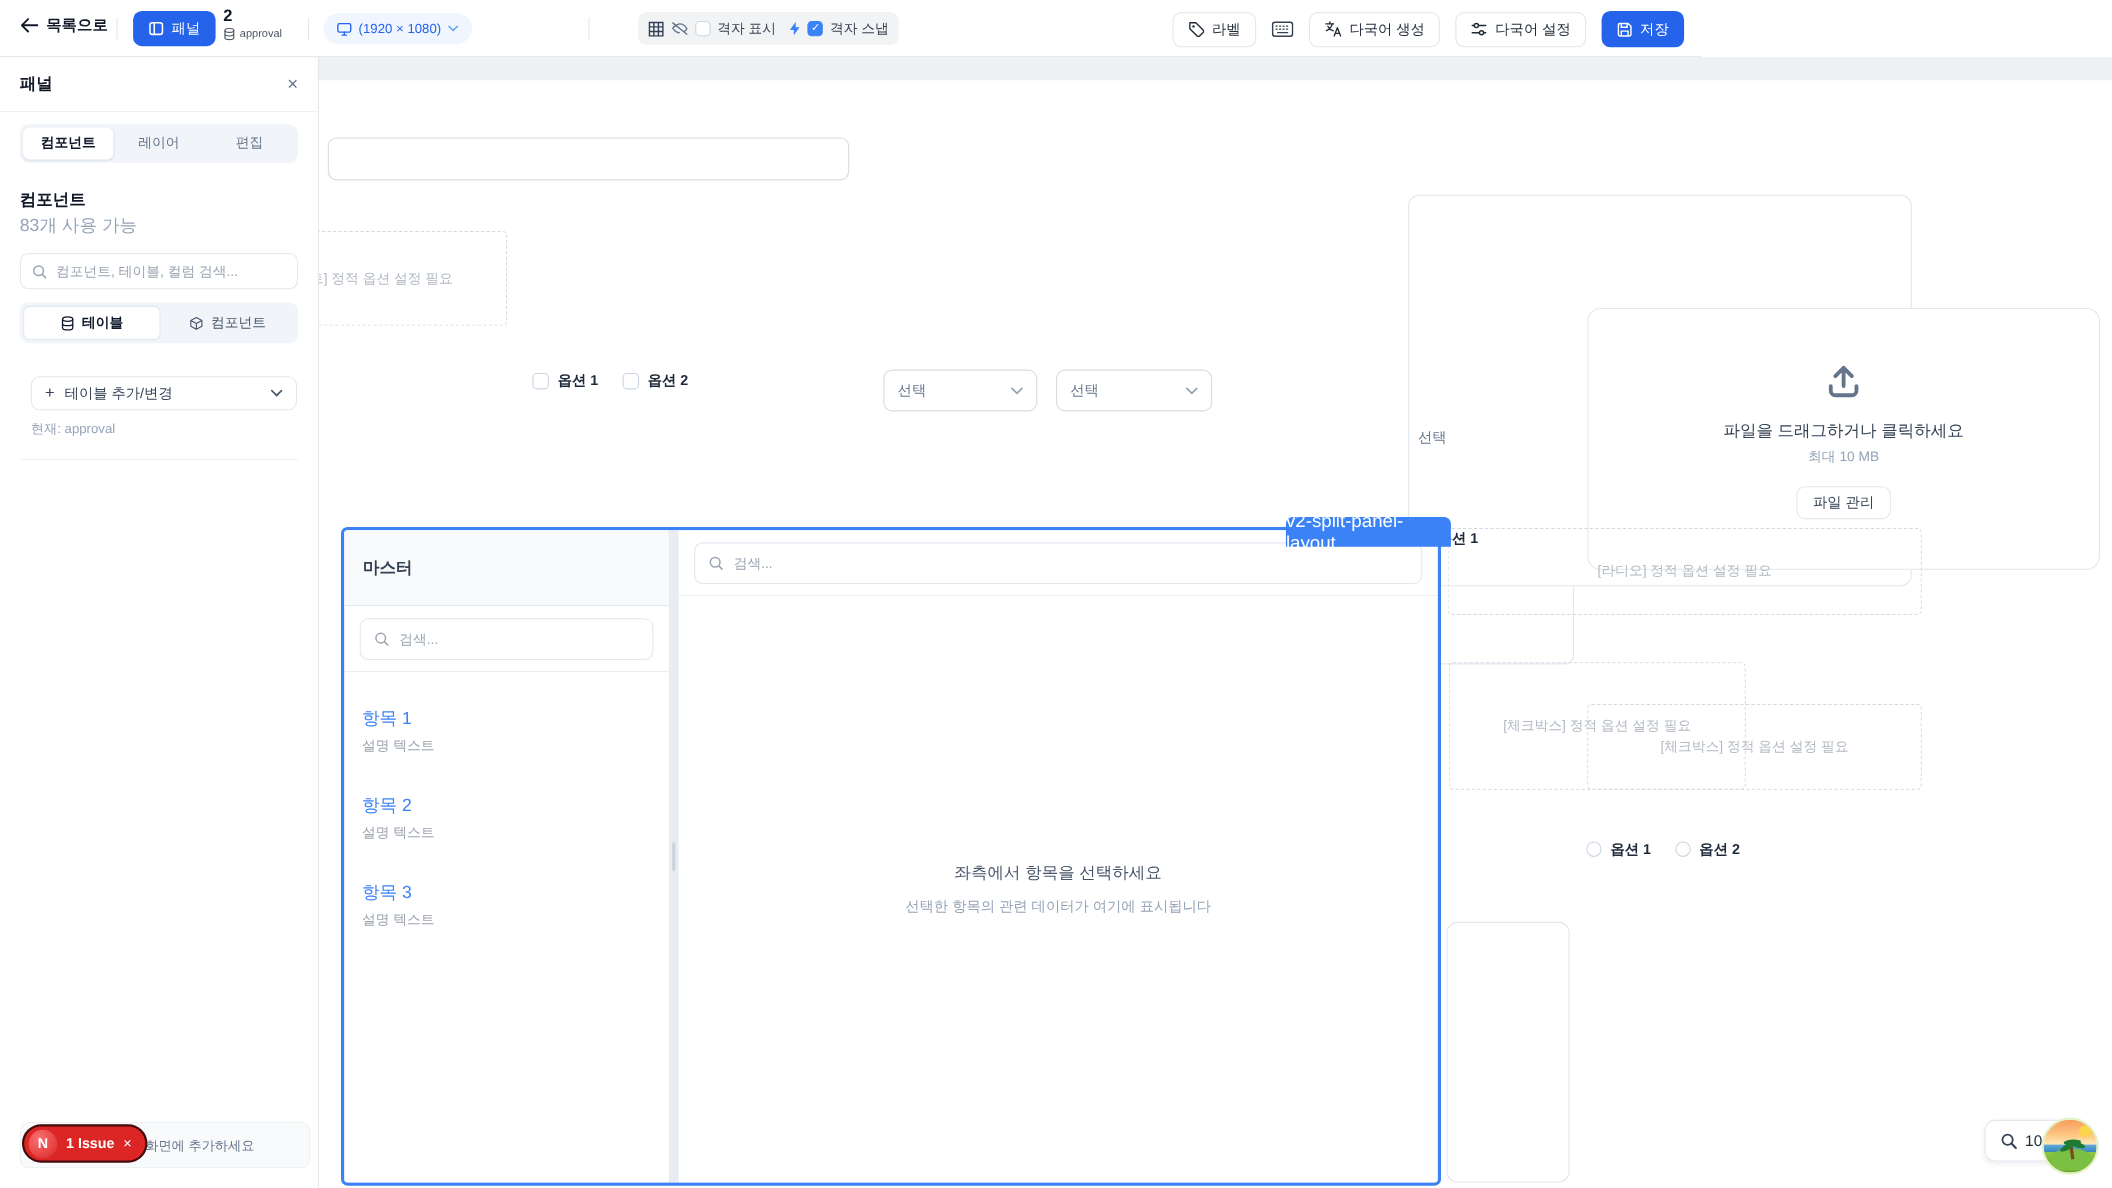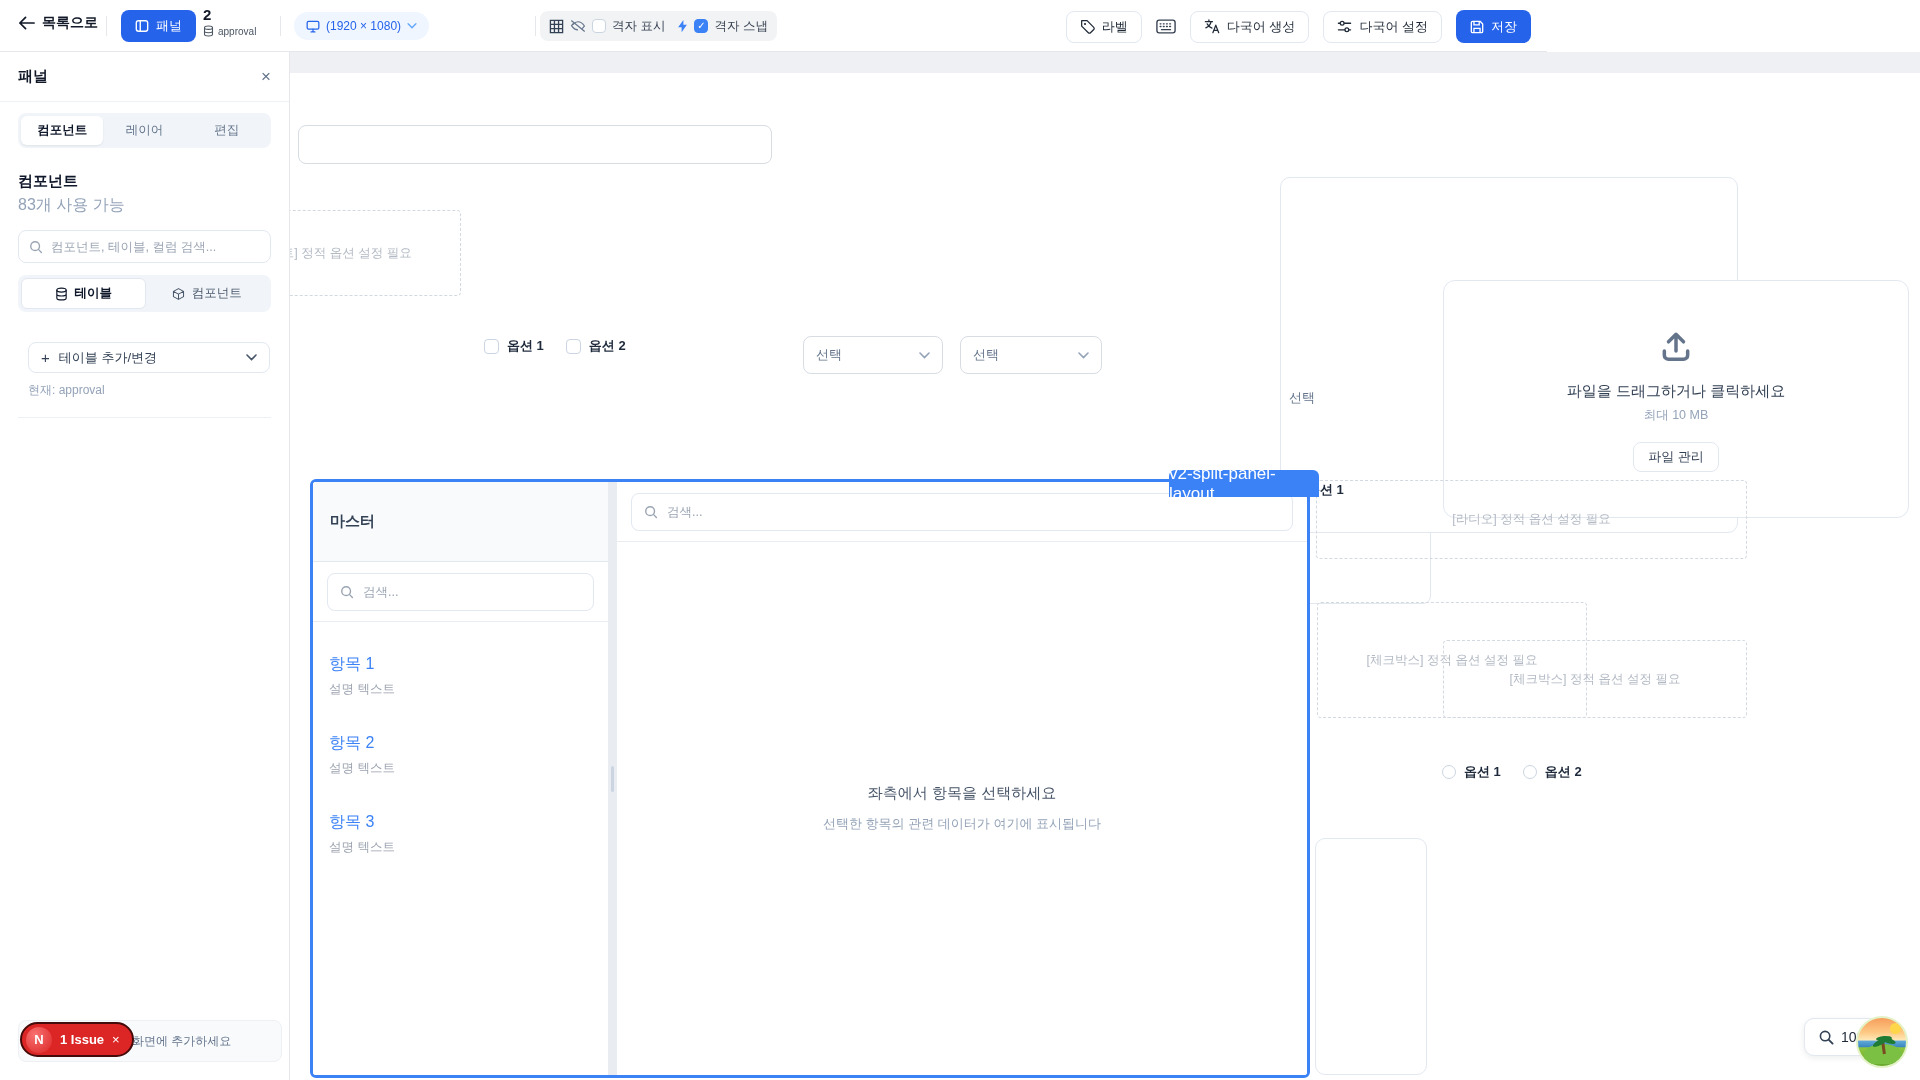--- a/index.html
+++ b/index.html
@@ -81,21 +81,21 @@
   .upload-btn { margin-top:12px; height:30px; padding:0 14px; border:1px solid #e2e8f0; border-radius:8px;
     background:#fff; font-size:13px; color:#334155; cursor:pointer; }
 
   
   .split-panel { position:absolute; left:310px; top:479px; width:1000px; height:599px; background:#fff;
     border:3px solid #3b82f6; border-radius:6px; z-index:10; display:flex; overflow:hidden; }
   .split-badge { position:absolute; left:1169px; top:470px; width:150px; height:27px; background:#3b82f6;
     border-radius:6px 6px 0 0; color:#fff; font-size:17px; display:flex; align-items:center;
     justify-content:center; z-index:11; }
   .pane { display:flex; flex-direction:column; background:#fff; }
-  .pane-head { height:80px; background:#f8fafc; border-bottom:1px solid #e2e8f0; display:flex;
+  .pane-head { height:69px; background:#f8fafc; border-bottom:1px solid #e2e8f0; display:flex;
     align-items:center; padding:0 17px; font-size:15px; font-weight:bold; color:#334155; }
   .pane-search { height:60px; border-bottom:1px solid #e9edf1; display:flex; align-items:center; padding:0 14px; }
   .pane-search .inner { flex:1; height:38px; border:1px solid #e2e8f0; border-radius:8px;
     display:flex; align-items:center; gap:9px; padding:0 12px; }
   .split-div { width:9px; background:#e9edf2; position:relative; cursor:col-resize; }
   .split-handle { position:absolute; left:3px; top:50%; margin-top:-13px; width:3px; height:26px;
     background:#cbd5e1; border-radius:2px; }
   .m-list { padding-top:14px; overflow:hidden; }
   .m-item { padding:18px 16px 17px; cursor:pointer; }
   .m-item-title { font-size:16px; font-weight:400; color:#3b82f6; }
@@ -328,21 +328,21 @@
           <rect x="1.5" y="1.5" width="15" height="10" rx="1.8" stroke="#2563eb" stroke-width="1.6" fill="none"></rect>
           <path d="M6.5 15h5M9 11.5V15" stroke="#2563eb" stroke-width="1.6" stroke-linecap="round"></path>
         </svg>
       <span>(1920 × 1080)</span>
       <svg width="10" height="6" viewBox="0 0 11 7">
           <path d="M1 1l4.5 4.5L10 1" stroke="#60a5fa" stroke-width="1.6" fill="none" stroke-linecap="round"></path>
         </svg>
     </div>
     <div class="tb-div" style="left:535px"></div>
 
-    <div class="grid-group abs" style="left:540px;top:11px">
+    <div class="grid-group abs" style="left:580px;top:11px">
       <svg width="15" height="15" viewBox="0 0 16 16">
           <path d="M1.5 1.5h13v13h-13z M1.5 5.8h13 M1.5 10.2h13 M5.8 1.5v13 M10.2 1.5v13" stroke="#334155" stroke-width="1.4" fill="none"></path>
         </svg>
       <svg width="16" height="14" viewBox="0 0 20 17">
           <path d="M2 2l16 13" stroke="#64748b" stroke-width="1.5" stroke-linecap="round"></path>
           <path d="M4 6.5C5.8 4.3 7.8 3.2 10 3.2c3.4 0 6.3 2.6 8 5.3-.8 1.3-1.8 2.4-2.9 3.3M7.3 12.7c.9.4 1.8.6 2.7.6-3.4 0-6.3-2.6-8-5.3.6-1 1.3-1.8 2-2.5" stroke="#64748b" stroke-width="1.5" fill="none" stroke-linecap="round"></path>
         </svg>
       <span class="chk"></span>
       <span class="small-lbl">격자 표시</span>
       <svg width="11" height="14" viewBox="0 0 12 16" style="margin-left:6px">

